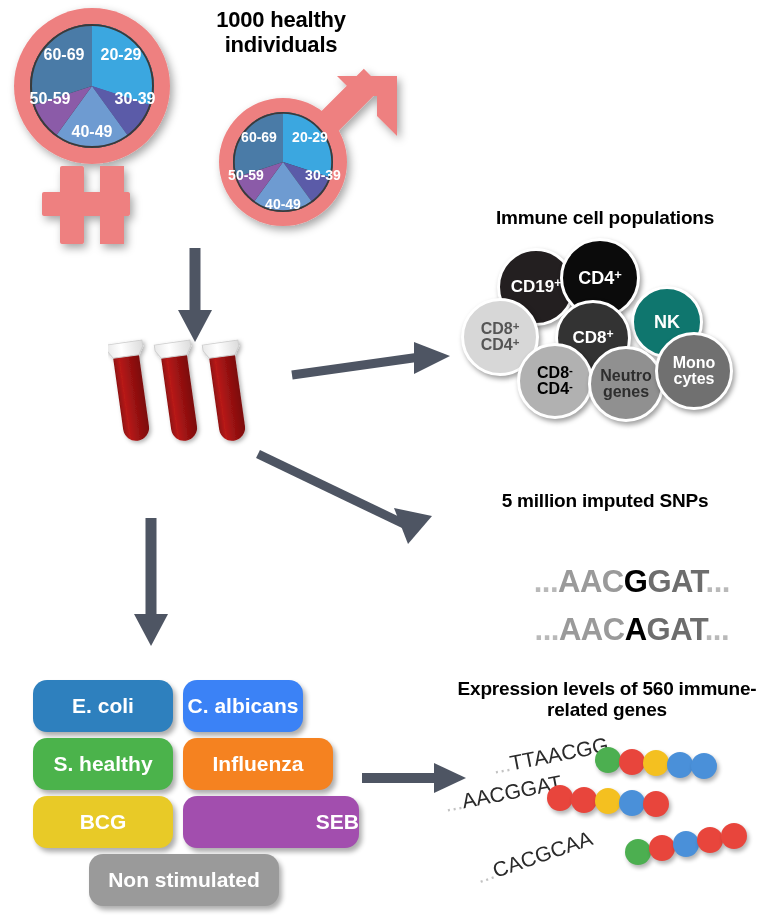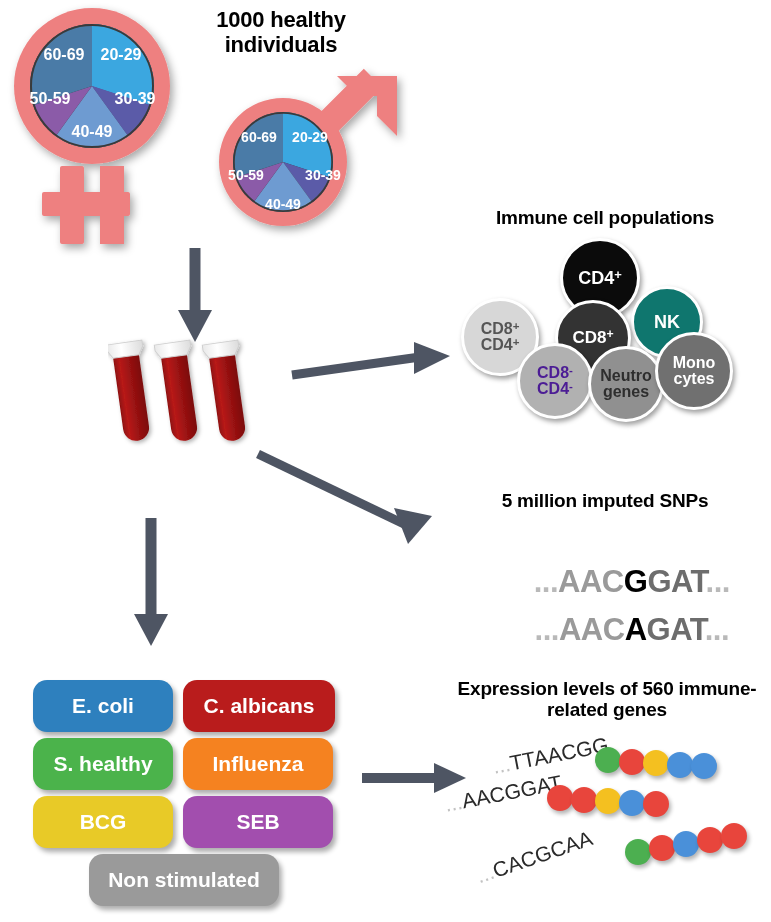--- a/index.html
+++ b/index.html
@@ -244,34 +244,37 @@
     <path d="M142 60 L180 68 L156 96 Z" fill="#4E5563"></path>
   </svg>
 
   <svg class="arrow-svg" style="left:129px; top:518px;" width="44" height="130">
     <path d="M22 0 L22 100" stroke="#4E5563" stroke-width="11" fill="none"></path>
     <path d="M5 96 L39 96 L22 128 Z" fill="#4E5563"></path>
   </svg>
 
   <div class="abs heading" id="title-immune">Immune cell populations</div>
   <div class="abs" id="immune-cells">
+      <div class="cell" style="left: 42px; top: 10px; width: 78px; height: 78px; background: rgb(35, 31, 32); color: rgb(255, 255, 255); font-size: 17px;">
+        <span>CD19<sup>+</sup></span>
+      </div>
       <div class="cell" style="left: 105px; top: 0px; width: 80px; height: 80px; background: rgb(11, 11, 11); color: rgb(255, 255, 255); font-size: 18px;">
         <span>CD4<sup>+</sup></span>
       </div>
       <div class="cell" style="left: 176px; top: 48px; width: 72px; height: 72px; background: #0f766e; color: rgb(255, 255, 255); font-size: 18px;">
         <span>NK</span>
       </div>
       <div class="cell" style="left: 100px; top: 62px; width: 76px; height: 76px; background: rgb(51, 51, 51); color: rgb(255, 255, 255); font-size: 17px;">
         <span>CD8<sup>+</sup></span>
       </div>
       <div class="cell" style="left: 6px; top: 60px; width: 78px; height: 78px; background: rgb(215, 215, 215); color: rgb(85, 85, 85); font-size: 16px;">
         <span>CD8<sup>+</sup></span>
         <span>CD4<sup>+</sup></span>
       </div>
-      <div class="cell" style="left: 62px; top: 105px; width: 76px; height: 76px; background: rgb(177, 177, 177); color: #4c1d95; font-size: 16px;">
+      <div class="cell" style="left: 62px; top: 105px; width: 76px; height: 76px; background: rgb(177, 177, 177); color: #000000; font-size: 16px;">
         <span>CD8<sup>-</sup></span>
         <span>CD4<sup>-</sup></span>
       </div>
       <div class="cell" style="left: 133px; top: 108px; width: 76px; height: 76px; background: rgb(144, 144, 144); color: rgb(46, 46, 46); font-size: 16px;">
         <span>Neutro</span>
         <span>genes</span>
       </div>
       <div class="cell" style="left: 200px; top: 94px; width: 78px; height: 78px; background: rgb(112, 112, 112); color: rgb(255, 255, 255); font-size: 16px;">
         <span>Mono</span>
         <span>cytes</span>
@@ -285,33 +288,33 @@
     </div>
     <div class="snp-line" style="top:48px;">
       <span class="snp-faint">...</span><span class="snp-mid">AAC</span><span class="snp-hit">A</span><span class="snp-strong">GAT</span><span class="snp-faint">...</span>
     </div>
   </div>
 
   <div class="abs" id="stimuli">
       <div class="stim-box" style="left: 0px; top: 0px; width: 140px; height: 52px; background: rgb(46, 128, 190);">
         <span>E. coli</span>
       </div>
-      <div class="stim-box" style="left: 150px; top: 0px; width: 152px; height: 52px; background: #b91c1c;">
+      <div class="stim-box" style="left: 150px; top: 0px; width: 120px; height: 52px; background: #3b82f6;">
         <span>C. albicans</span>
       </div>
       <div class="stim-box" style="left: 0px; top: 58px; width: 140px; height: 52px; background: rgb(75, 179, 75);">
         <span>S. healthy</span>
       </div>
       <div class="stim-box" style="left: 150px; top: 58px; width: 150px; height: 52px; background: rgb(245, 130, 32);">
         <span>Influenza</span>
       </div>
       <div class="stim-box" style="left: 0px; top: 116px; width: 140px; height: 52px; background: rgb(232, 202, 39);">
         <span>BCG</span>
       </div>
-      <div class="stim-box" style="left: 150px; top: 116px; width: 150px; height: 52px; background: rgb(162, 78, 174);">
+      <div class="stim-box" style="left: 150px; top: 116px; width: 176px; height: 52px; background: rgb(162, 78, 174); justify-content: flex-end;">
         <span>SEB</span>
       </div>
       <div class="stim-box" style="left: 56px; top: 174px; width: 190px; height: 52px; background: rgb(154, 154, 154);">
         <span>Non stimulated</span>
       </div>
     </div>
 
   <svg class="arrow-svg" style="left:362px; top:758px;" width="110" height="40">
     <path d="M0 20 L76 20" stroke="#4E5563" stroke-width="10" fill="none"></path>
     <path d="M72 5 L72 35 L104 20 Z" fill="#4E5563"></path>

